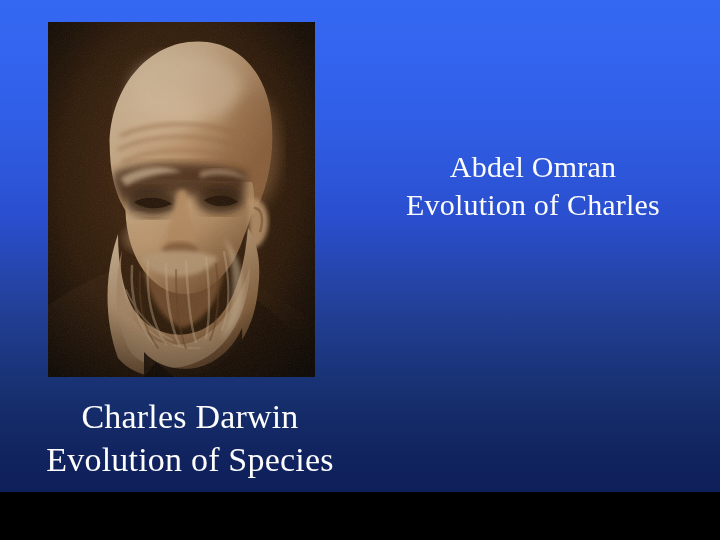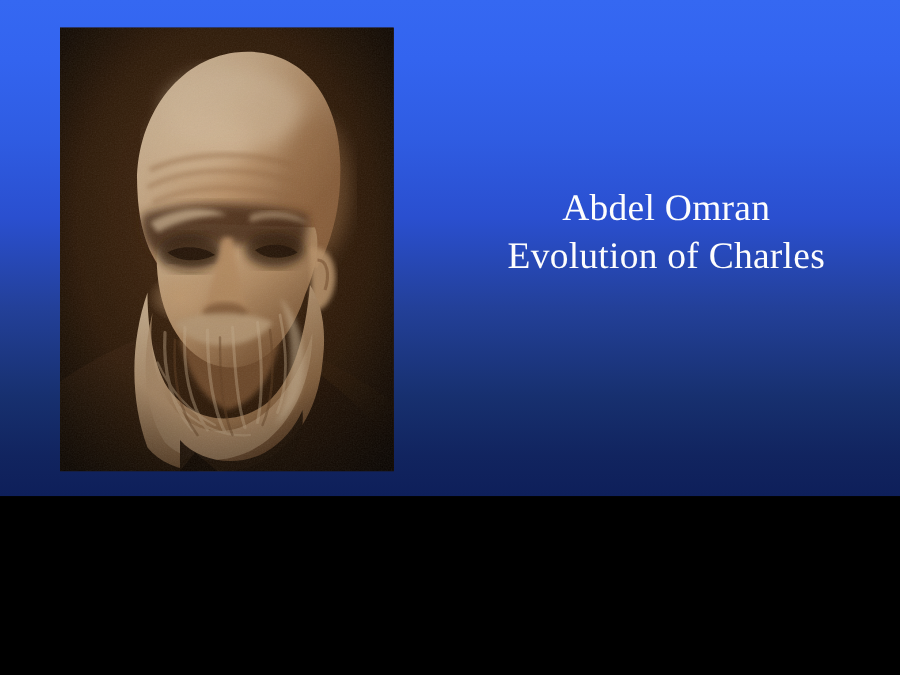--- a/index.html
+++ b/index.html
@@ -3,21 +3,21 @@
 <meta charset="utf-8">
 <style>
   html, body {
     margin: 0;
     padding: 0;
     background: #000;
   }
   #slide {
     position: relative;
     width: 720px;
-    height: 397px;
+    height: 492px;
     overflow: hidden;
     font-family: "Liberation Serif", "DejaVu Serif", serif;
     background: linear-gradient(
         to bottom,
         #3568f2 0%,
         #3364ef 12%,
         #2f5ce2 28%,
         #2a4fcf 44%,
         #234099 62%,
         #17306f 80%,
@@ -210,14 +210,18 @@
       <rect x="0" y="0" width="267" height="355" fill="url(#vignette)"></rect>
       <rect x="0" y="0" width="267" height="355" filter="url(#grain)" opacity="0.5"></rect>
     </svg>
   </div>
 
   <div id="omran-block" class="textblock">
     <span class="textline">Abdel Omran</span>
     <span class="textline">Evolution of Charles</span>
   </div>
 
+  <div id="darwin-block" class="textblock">
+    <span class="textline">Charles Darwin</span>
+    <span class="textline">Evolution of Species</span>
+  </div>
 
 </div>
 
 </body></html>

